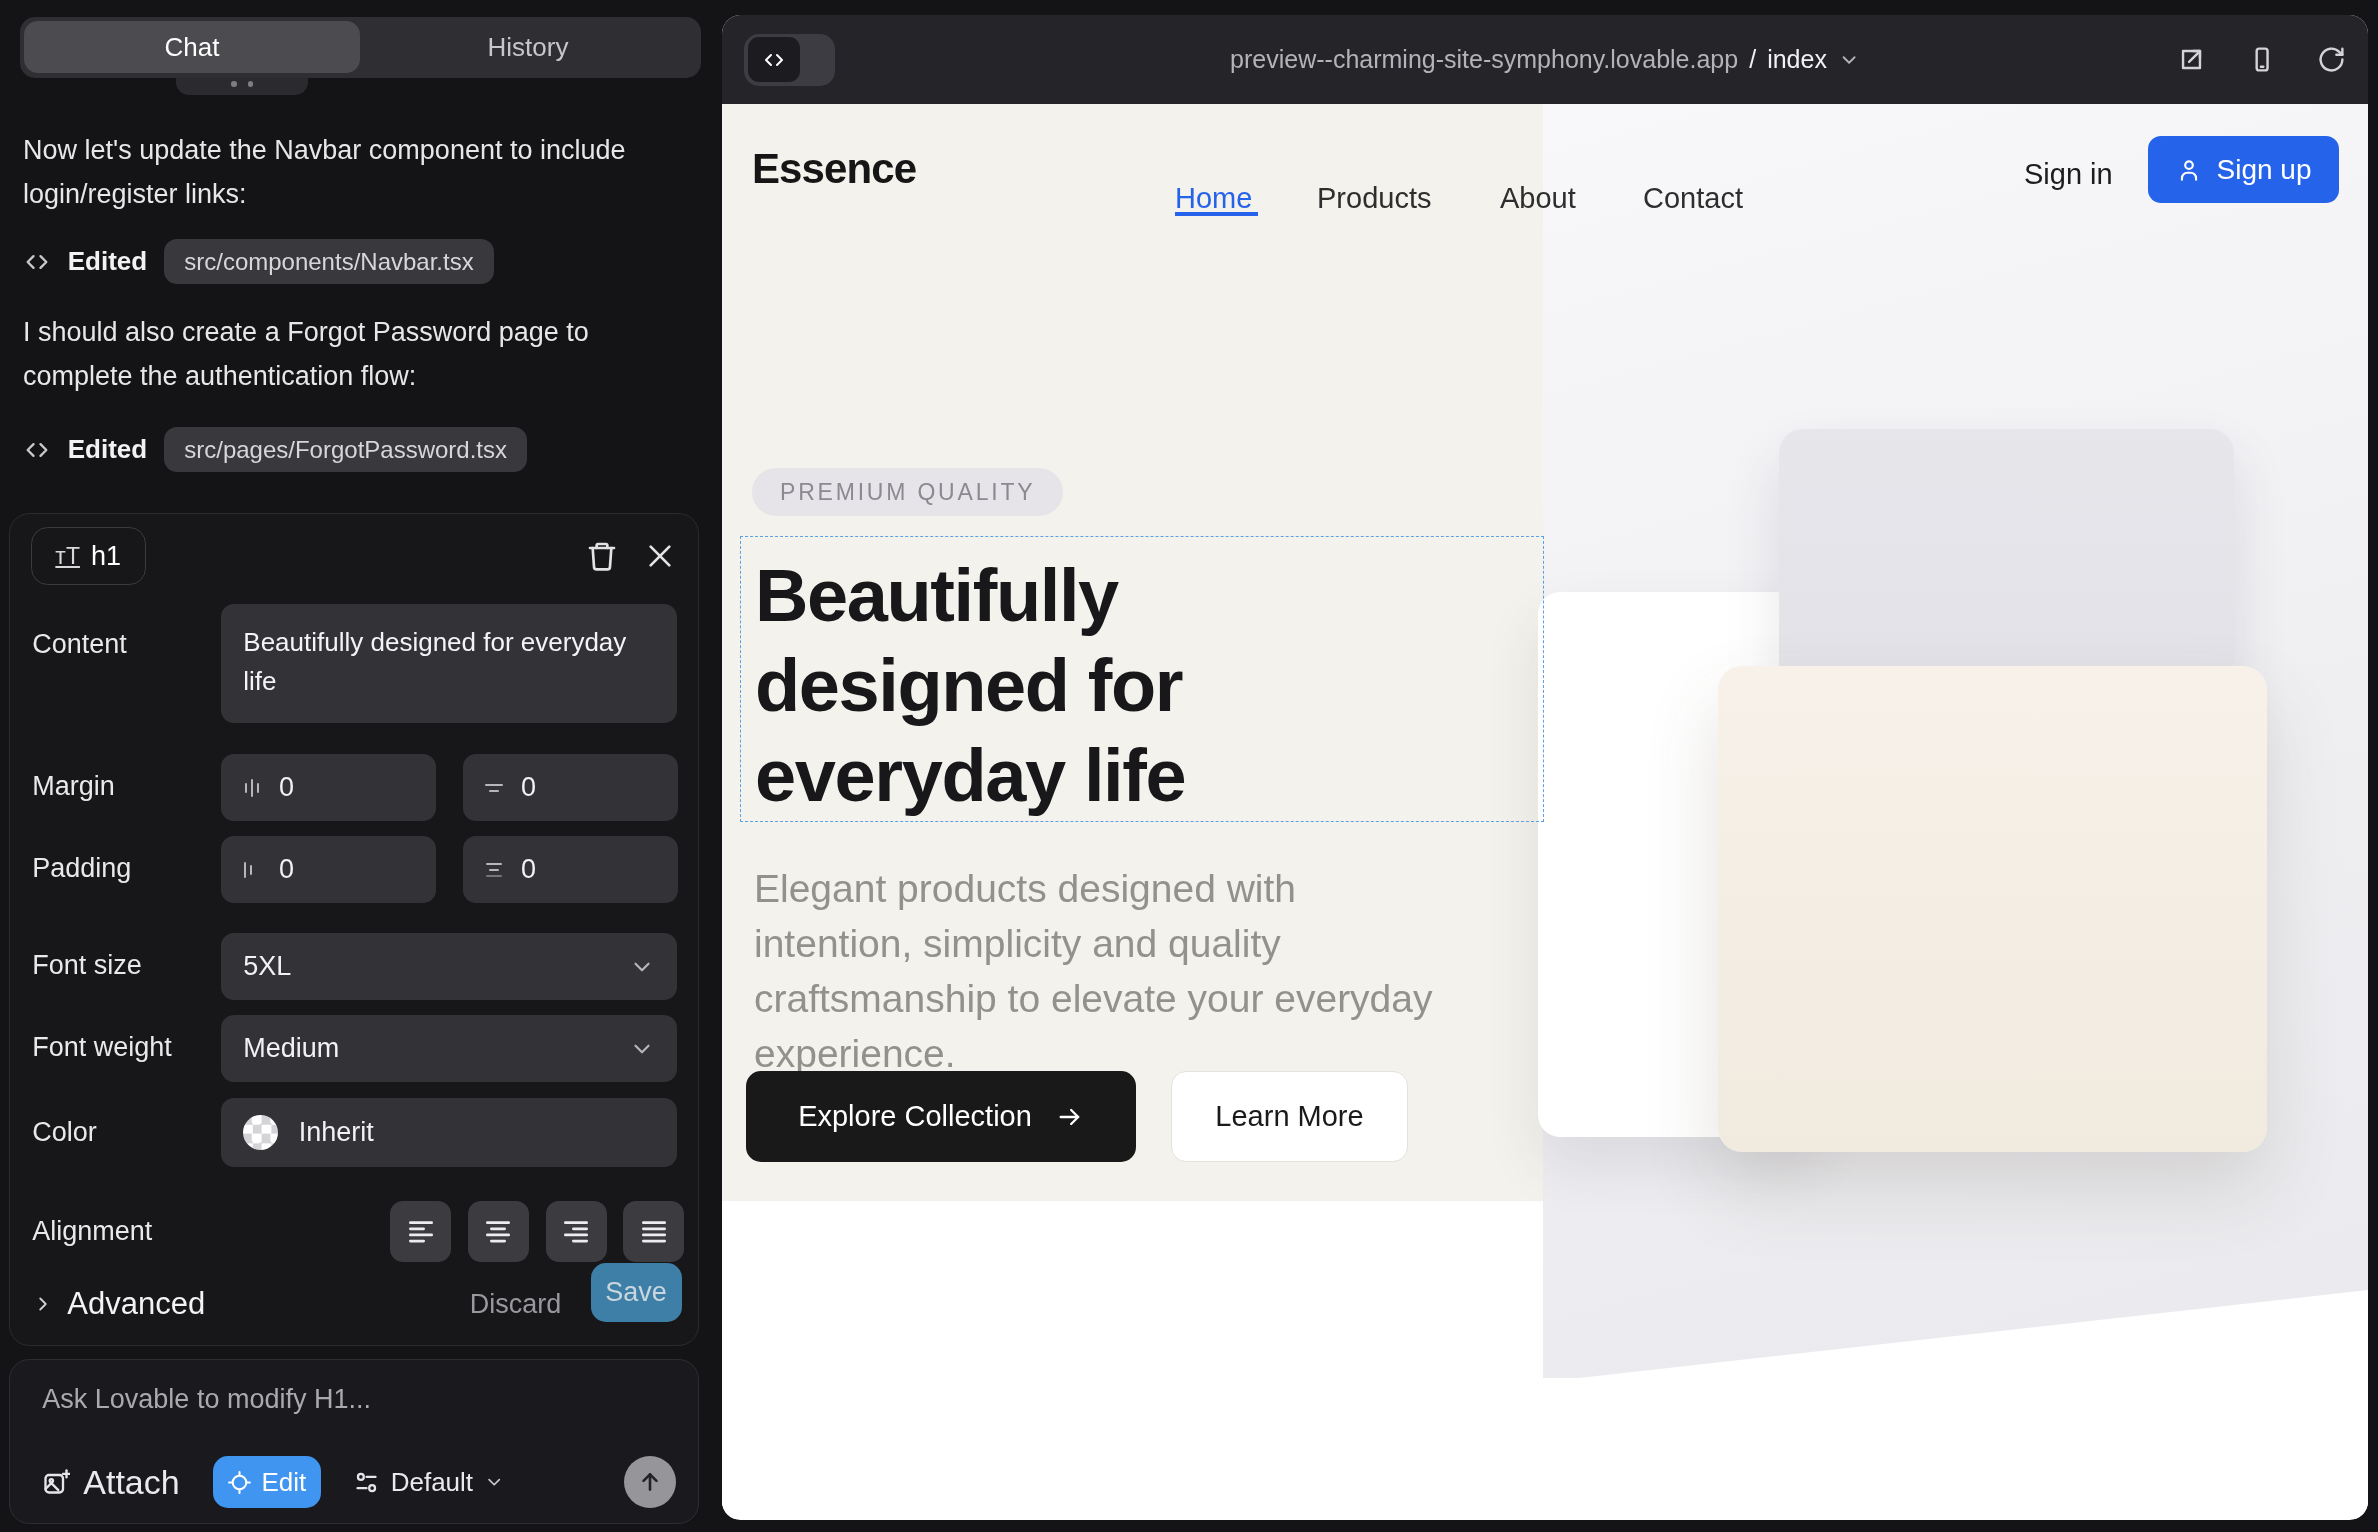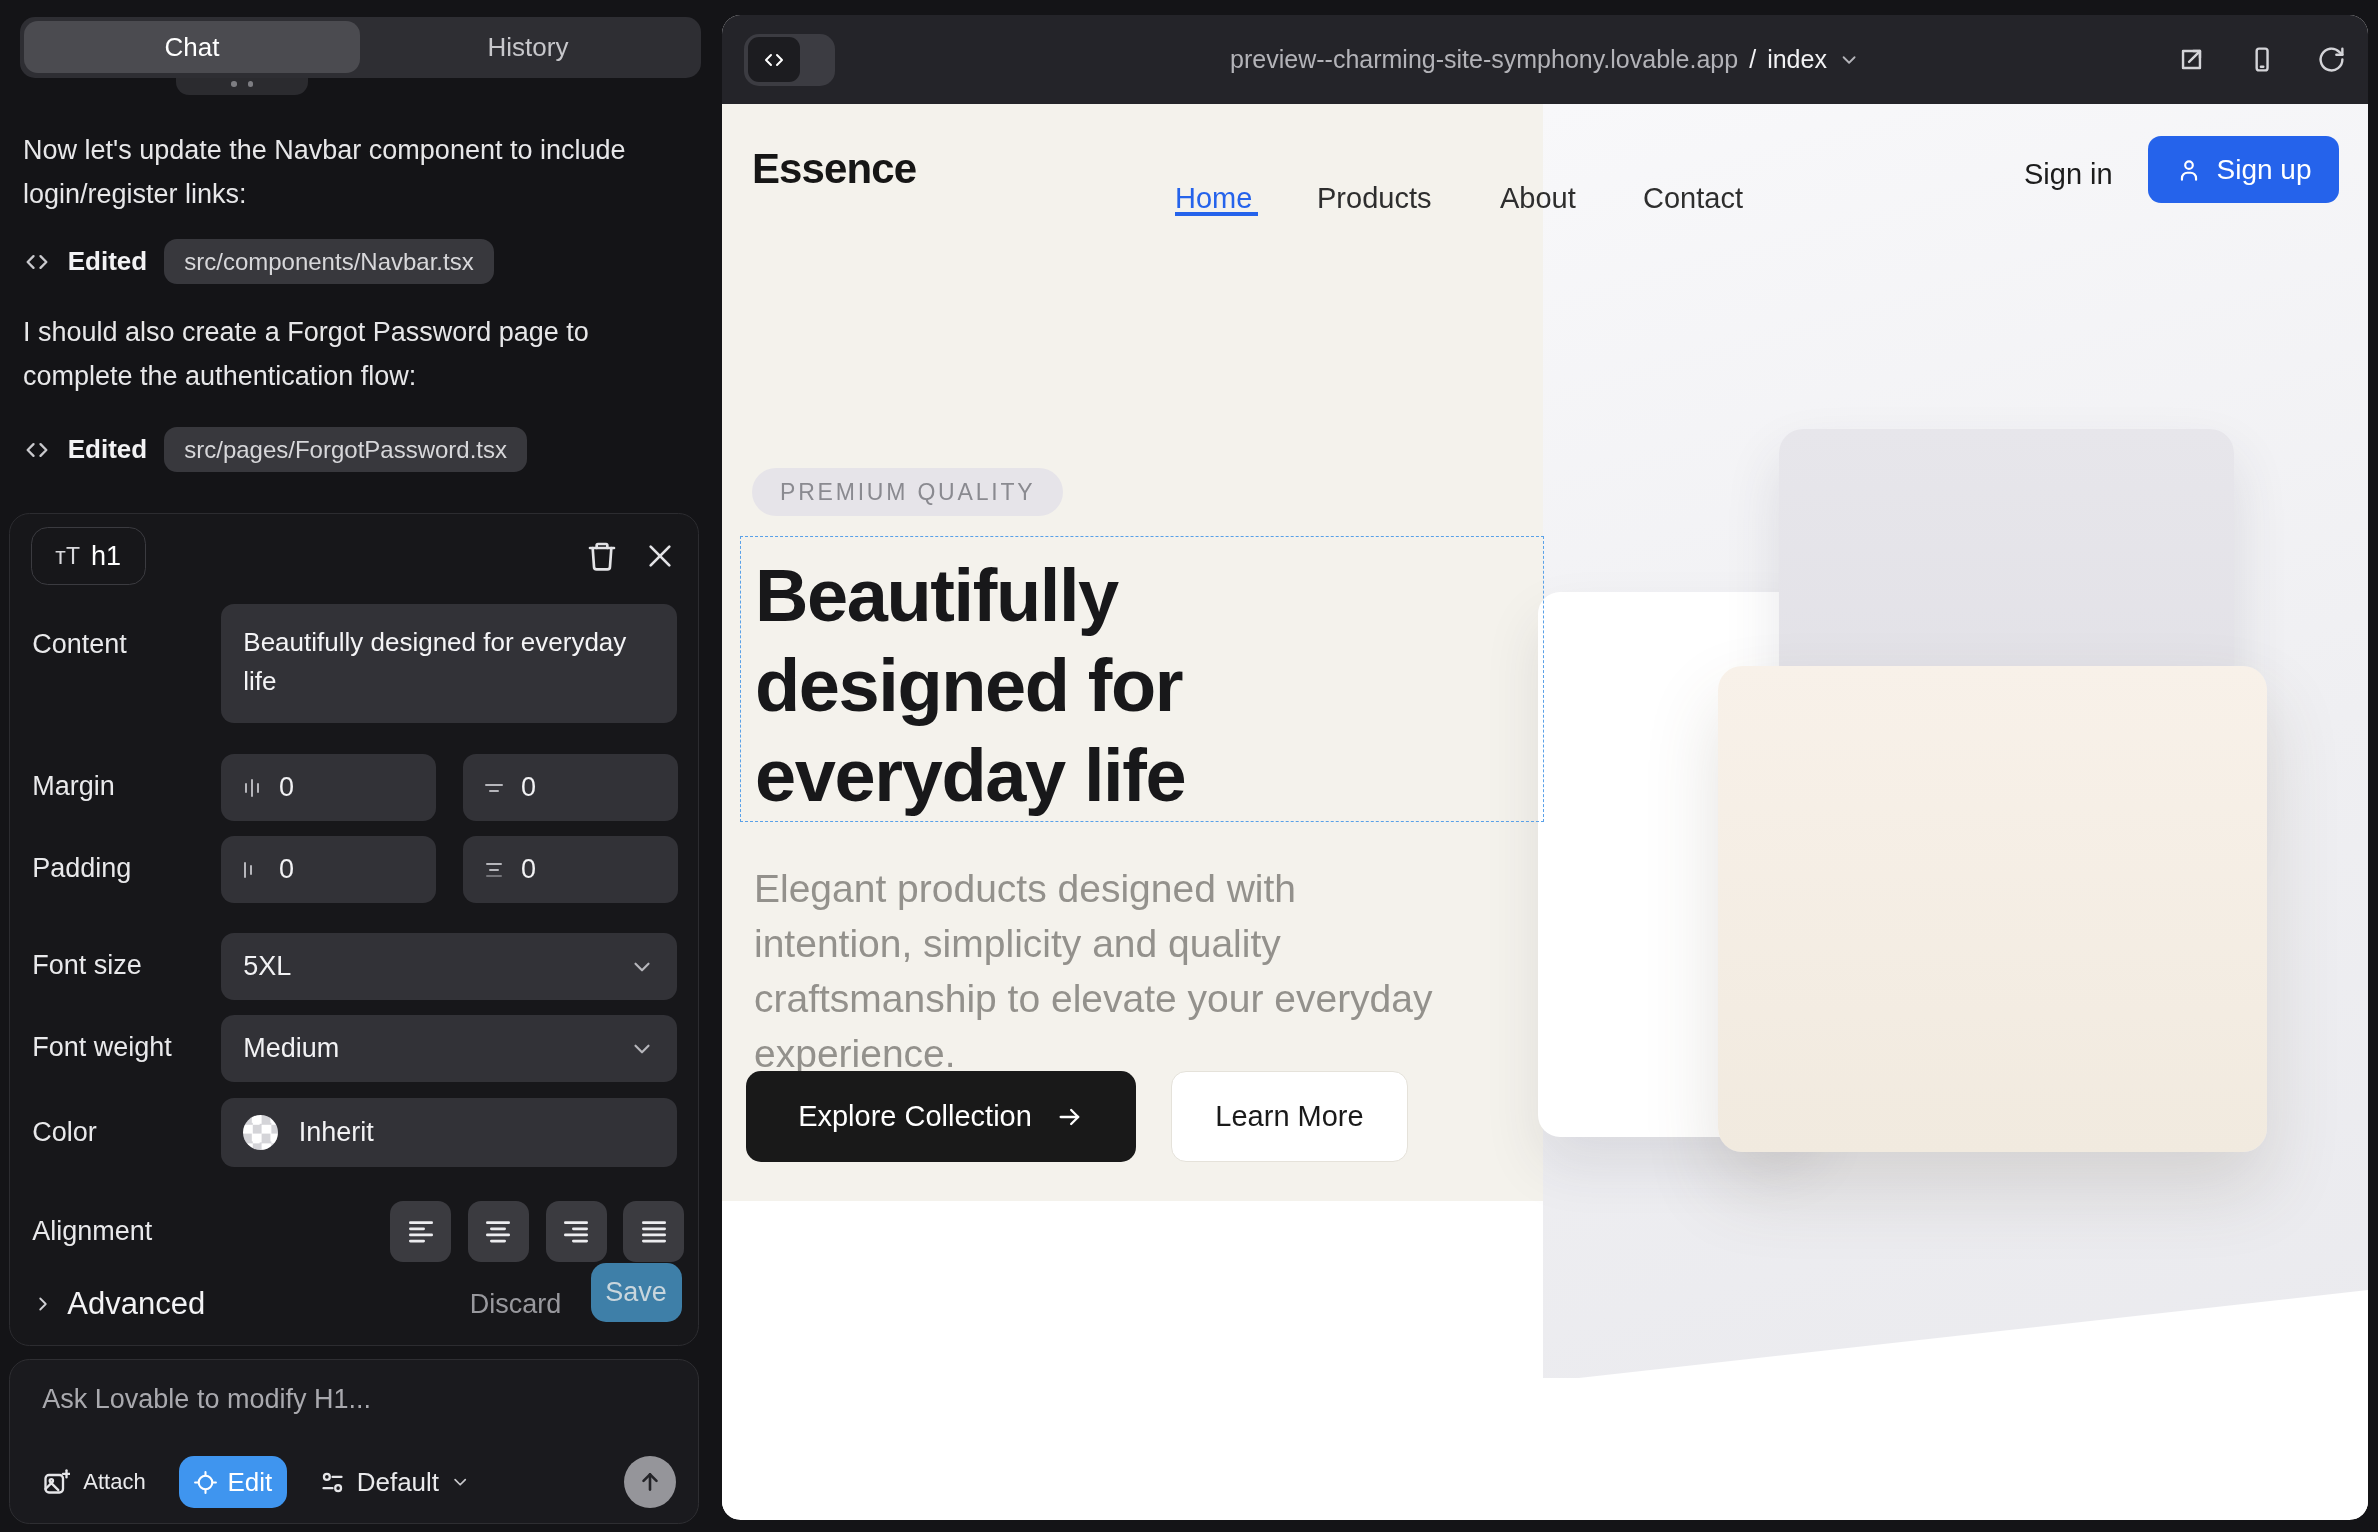--- a/index.html
+++ b/index.html
@@ -34,21 +34,21 @@
   .edited-label { font-size:26px; font-weight:700; color:#f2f2f4; }
   .file-chip { background:#38383d; border-radius:13px; height:45px; display:flex;
     align-items:center; padding:0 20.4px; font-size:24px; color:#d7d7da; cursor:pointer; }
 
   
   #panel { position:absolute; left:9.3px; top:513px; width:690px; height:833px;
     background:#17171a; border:1.9px solid #2c2c30; border-radius:20.4px; z-index:2; }
   .tagpill { position:absolute; left:20.4px; top:13px; width:115px; height:58px;
     border:1.9px solid #3b3b40; border-radius:16.7px;
     display:flex; align-items:center; justify-content:center; gap:11px; }
-  .tagpill .tt { font-size:23px; color:#d8d8dc; }
+  .tagpill .tt { font-size:23px; color:#d8d8dc;text-decoration:underline; }
   .tagpill .tag { font-size:27px; color:#ffffff; }
   .icon-btn { position:absolute; top:26px; width:32px; height:32px; color:#e3e3e6; cursor:pointer; }
   .icon-btn.trash { right:80px; }
   .icon-btn.close { right:22px; }
 
   .f-label { position:absolute; left:22px; font-size:27px; color:#e9e9eb; }
   .lb-content { top:115px; } .lb-margin { top:257px; } .lb-padding { top:339px; }
   .lb-fontsize { top:436px; } .lb-fontweight { top:518px; } .lb-color { top:603px; }
   .lb-align { top:702px; }
 
@@ -93,21 +93,21 @@
   #composer { position:absolute; left:9.3px; top:1359px; width:690px; height:165px;
     background:#1a1a1e; border:1.9px solid #2e2e32; border-radius:20.4px; }
   .composer-input { position:absolute; left:32px; top:24px; width:612px; height:54px;
     background:none; border:none; font-size:27px; color:#f0f0f2;
     font-family:inherit; outline:none; resize:none; }
   .composer-input::placeholder { color:#a9a9ae; }
   .composer-row { position:absolute; left:32px; right:22px; top:95px; height:54px;
     display:flex; align-items:center; }
   .attach { display:flex; align-items:center; gap:13px; cursor:pointer; }
   .attach svg { width:28px; height:28px; color:#e6e6e9; }
-  .attach span { font-size:22px; color:#eaeaec; }
+  .attach span { font-size:34px; color:#eaeaec; }
   .edit-pill { margin-left:33px; width:108px; height:52px; background:#3f95ef;
     border-radius:15px; display:flex; align-items:center; justify-content:center;
     gap:9.3px; cursor:pointer; }
   .edit-pill svg { width:25px; height:25px; color:#ffffff; }
   .edit-pill span { font-size:26px; color:#ffffff; }
   .mode-sel { margin-left:32px; display:flex; align-items:center; gap:11px; cursor:pointer; }
   .mode-sel svg.sliders { width:27px; height:27px; color:#e6e6e9; }
   .mode-sel span { font-size:26px; color:#eaeaec; }
   .mode-sel svg.chev { width:20.4px; height:20.4px; color:#c7c7cb; }
   .send-btn { margin-left:auto; width:52px; height:52px; border-radius:50%;

